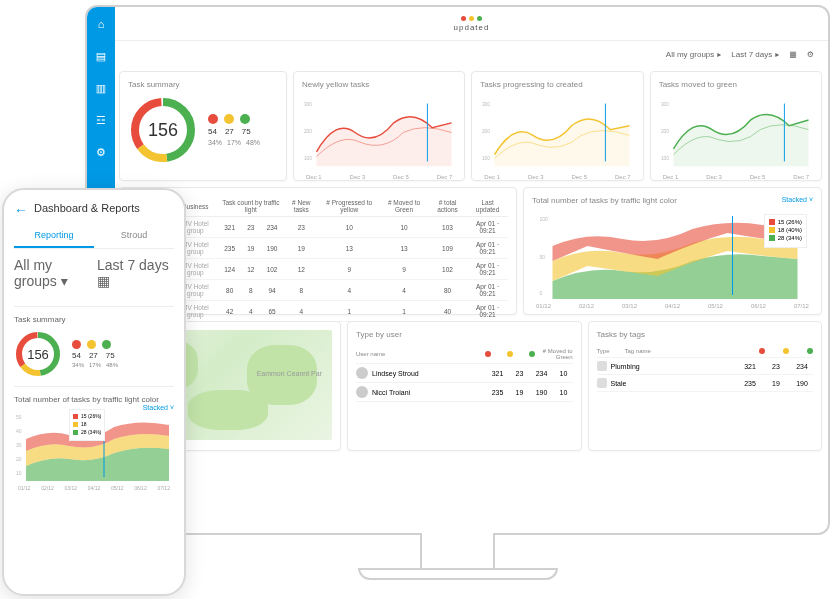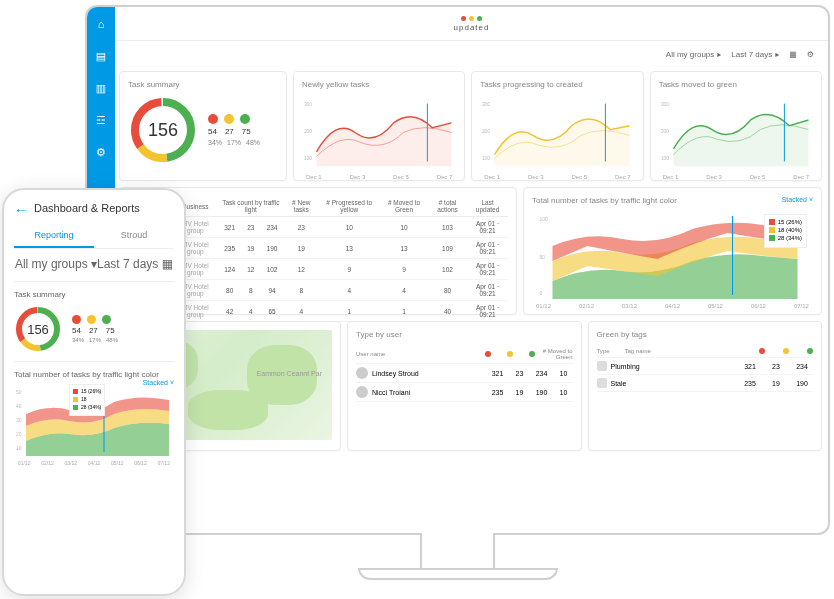--- a/index.html
+++ b/index.html
@@ -73,21 +73,21 @@
 
 
 .phone { position:absolute; left:2px; top:188px; width:184px; height:408px; border:2px solid #d8d8d8; border-radius:22px; background:#fff; box-shadow:0 4px 20px rgba(0,0,0,0.12); overflow:hidden; }
 .phone-inner { padding:10px 10px; }
 .phone-header { display:flex; align-items:center; gap:6px; margin-bottom:8px; }
 .back-arrow { color:#0099e5; font-size:14px; }
 .phone-title { font-size:11px; color:#333; }
 .phone-tabs { display:flex; border-bottom:1px solid #eee; margin-bottom:8px; }
 .phone-tab { flex:1; text-align:center; font-size:9px; padding:6px 0; color:#888; }
 .phone-tab.active { color:#0099e5; border-bottom:2px solid #0099e5; }
-.phone-filters { display:flex; justify-content:center; font-size:12px; color:#666; margin-bottom:10px; }
+.phone-filters { display:flex; justify-content:center; font-size:14px; color:#666; margin-bottom:17px; }
 .p-card { border-top:1px solid #eee; padding:8px 0; }
 .p-card-title { font-size:8px; color:#666; margin-bottom:6px; }
 .p-donut { position:relative; width:48px; height:48px; }
 .p-donut-center { position:absolute; top:50%; left:50%; transform:translate(-50%,-50%); font-size:13px; color:#333; }
 </style>
 </head>
 <body>
 
 <div class="monitor">
   <div class="sidebar">
@@ -366,21 +366,21 @@
               <span style="flex:1">Nicci Troiani</span>
               <span style="width:18px;text-align:center">235</span>
               <span style="width:18px;text-align:center">19</span>
               <span style="width:18px;text-align:center">190</span>
               <span style="width:18px;text-align:center">10</span>
             </div>
           </div>
       </div>
 
       <div class="card small-card">
-        <div class="card-title">Green by tags</div>
+        <div class="card-title">Tasks by tags</div>
         <div class="user-row" style="color:#888;font-size:6px">
           <span style="width:24px">Type</span>
           <span style="flex:1">Tag name</span>
           <div class="legend-dot" style="background:#e74c3c;width:6px;height:6px"></div>
           <div class="legend-dot" style="background:#f4c430;width:6px;height:6px;margin-left:14px"></div>
           <div class="legend-dot" style="background:#4caf50;width:6px;height:6px;margin-left:14px"></div>
         </div>
         <div id="tags-body">
             <div class="user-row">
               <div class="tag-icon"></div>

